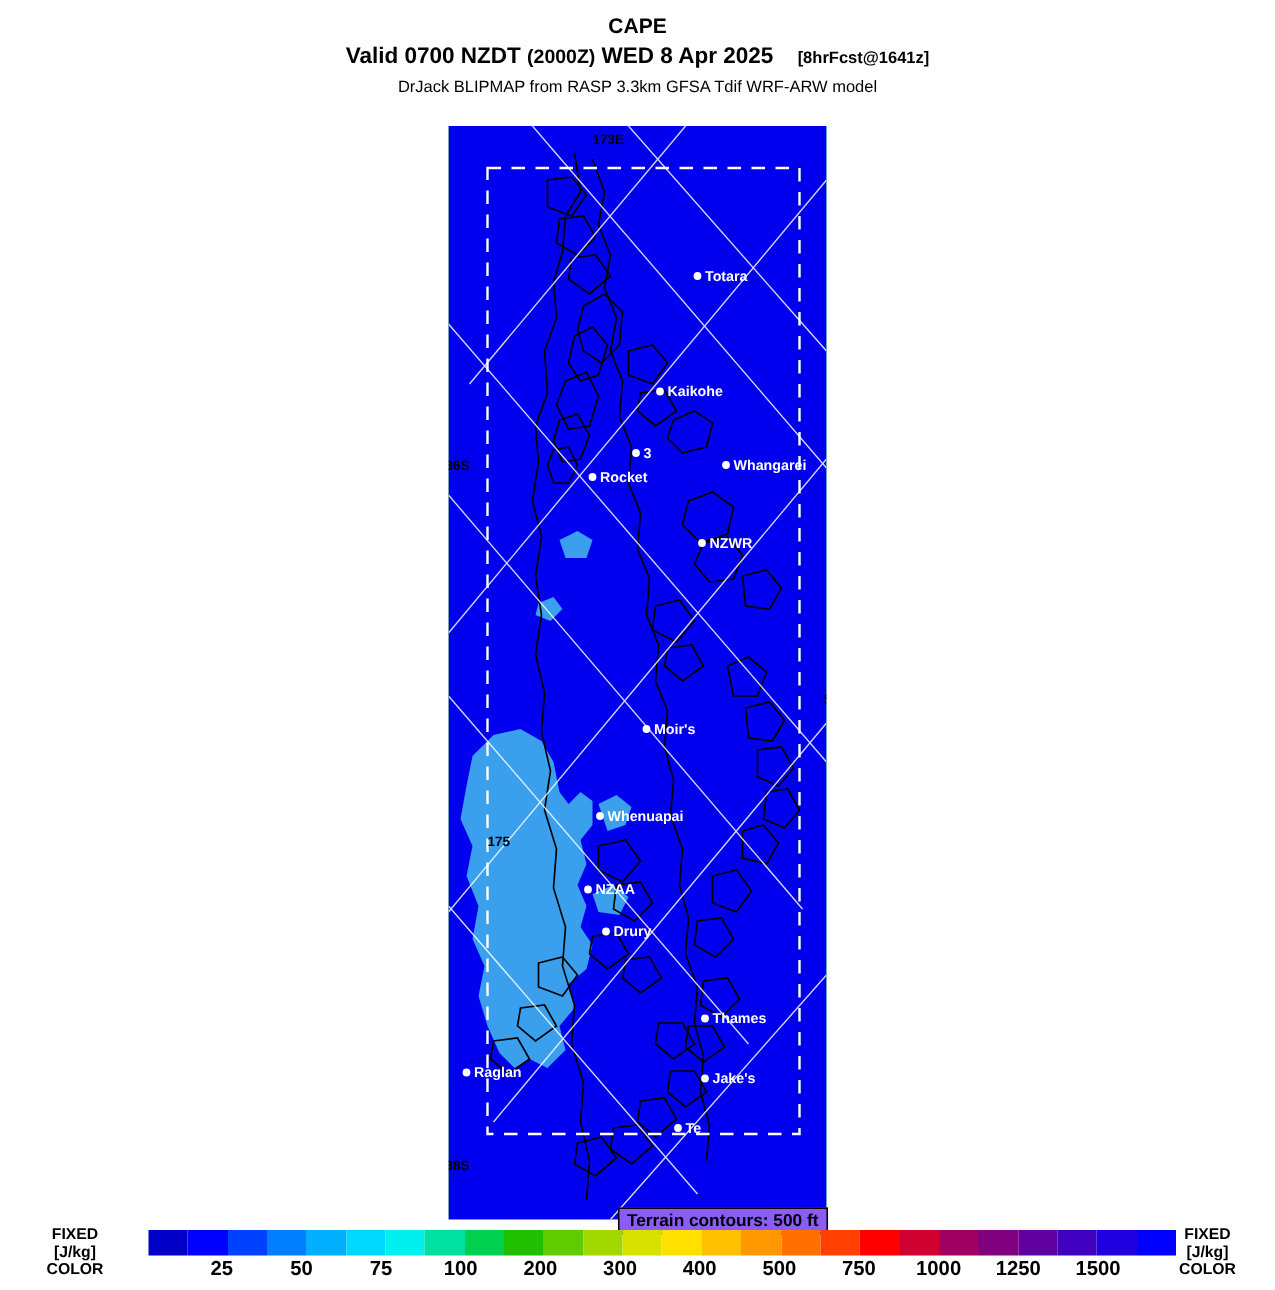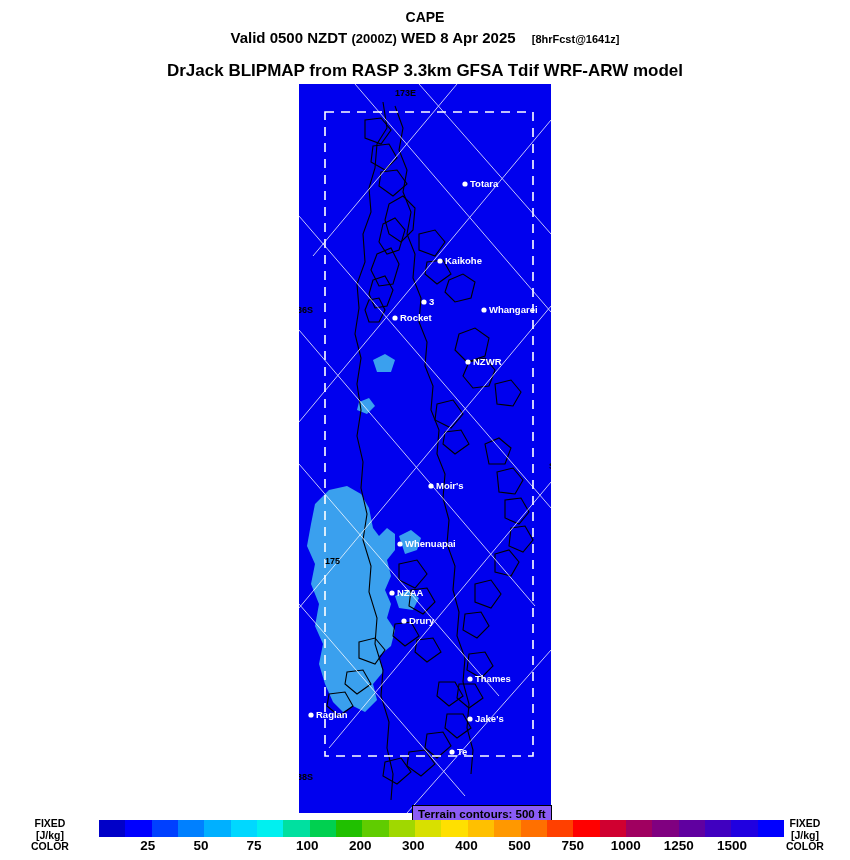--- a/index.html
+++ b/index.html
@@ -16,21 +16,21 @@
   }
   #title{
     font-size:14px;font-weight:bold;color:#000;line-height:22px;margin-top:6px;
   }
   #subtitle{
     font-size:15px;font-weight:bold;color:#000;line-height:19px;
   }
   #subtitle .small{font-size:13px;font-weight:bold;}
   #subtitle .fcst{font-size:11px;font-weight:bold;padding-left:12px;}
   #model{
-    font-size:17px;font-weight:bold;color:#000;line-height:16px;margin-top:14px;
+    font-size:11px;font-weight:normal;color:#000;line-height:16px;margin-top:1px;
   }
   
   #map{
     position:absolute;left:299px;top:84px;width:252px;height:729px;
     background:#0f766e;overflow:hidden;
   }
   #map svg{display:block;}
   .city-dot{fill:#ffffff;}
   .city-label{
     fill:#ffffff;font-family:"Liberation Sans", sans-serif;font-size:9.5px;
@@ -68,21 +68,21 @@
     position:absolute;top:0;font-size:13.5px;font-weight:bold;color:#000;
     transform:translateX(-50%);
   }
 </style>
 </head>
 <body>
 
 <div id="header">
   <div id="title">CAPE</div>
   <div id="subtitle">
-    <span>Valid 0500 NZDT</span>
+    <span>Valid 0700 NZDT</span>
     <span class="small">(2000Z)</span>
     <span>WED 8 Apr 2025</span>
     <span class="fcst">[8hrFcst@1641z]</span>
   </div>
   <div id="model">DrJack BLIPMAP from RASP 3.3km GFSA Tdif WRF-ARW model</div>
 </div>
 
 <div id="map">
   <svg width="252" height="729" viewBox="0 0 252 729" xmlns="http://www.w3.org/2000/svg">
 

